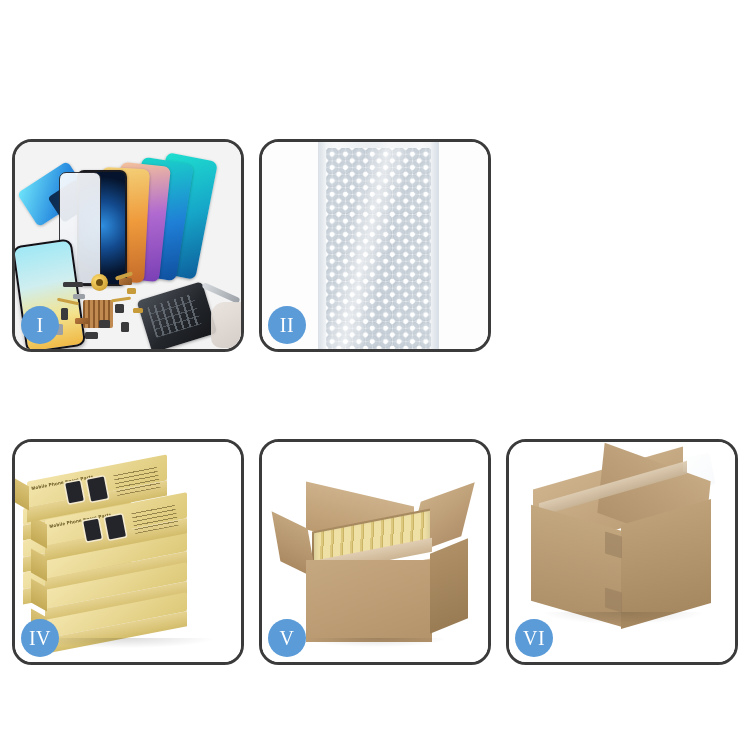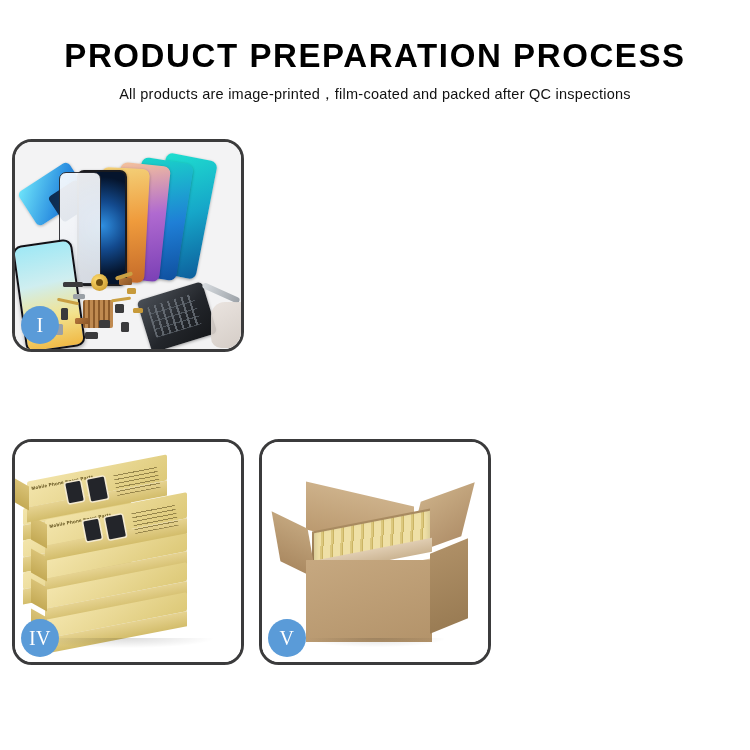--- a/index.html
+++ b/index.html
@@ -213,24 +213,20 @@
     background:linear-gradient(150deg,rgba(255,255,255,.9),rgba(236,240,244,.35));
     transform:rotate(-11deg);border-radius:3px;}
   .p6shadow{position:absolute;left:34px;top:170px;width:160px;height:12px;
     background:radial-gradient(ellipse at 50% 0,rgba(0,0,0,.12),transparent 72%);}
 </style>
 </head>
 <body>
 
 <div class="page">
 
-  <div class="header">
-    <div class="title">PRODUCT PREPARATION PROCESS</div>
-    <div class="subtitle">All products are image-printed，film-coated and packed after QC inspections</div>
-  </div>
 
   <div class="grid">
 
     <div class="panel p-c0 p-r0">
       <div class="stage">
         <div class="p1bg"></div>
 
         <div class="ph ph-blue"></div>
         <div class="ph ph-blue2"></div>
 
@@ -264,20 +260,31 @@
         <div class="flex-cab" style="left:42px;top:158px;width:22px;height:3px;transform:rotate(12deg);"></div>
         <div class="flex-cab" style="left:96px;top:156px;width:20px;height:3px;transform:rotate(-8deg);"></div>
 
         <div class="tweez"></div>
         <div class="hand"></div>
 
         <div class="badge">I</div>
       </div>
     </div>
 
+    <div class="panel p-c1 p-r0">
+      <div class="stage">
+        <div class="p2bg"></div>
+        <div class="wrapsheet"></div>
+        <div class="bubbles"></div>
+        <div class="wrapedgeL"></div>
+        <div class="wrapedgeR"></div>
+        <div class="wrapsheen"></div>
+        <div class="badge">II</div>
+      </div>
+    </div>
 
 
     <div class="panel r2 p-c0 p-r1">
       <div class="stage">
         <div class="p4bg"></div>
 
         <div class="yb" style="left:8px;top:56px;width:108px;height:17px;">
           <div class="top"></div>
           <div class="front"></div>
         </div>
@@ -341,15 +348,30 @@
         <div class="c5-rim"></div>
         <div class="c5-flapLeft"></div>
         <div class="c5-flapFront"></div>
         <div class="c5-front"></div>
         <div class="c5-side"></div>
         <div class="p5shadow"></div>
         <div class="badge">V</div>
       </div>
     </div>
 
+    <div class="panel r2 p-c2 p-r1">
+      <div class="stage">
+        <div class="p6bg"></div>
+        <div class="c6-wrap"></div>
+        <div class="c6-top"></div>
+        <div class="c6-top2"></div>
+        <div class="c6-tape"></div>
+        <div class="c6-left"></div>
+        <div class="c6-right"></div>
+        <div class="c6-tab1"></div>
+        <div class="c6-tab2"></div>
+        <div class="p6shadow"></div>
+        <div class="badge">VI</div>
+      </div>
+    </div>
 
   </div>
 </div>
 
 </body></html>

